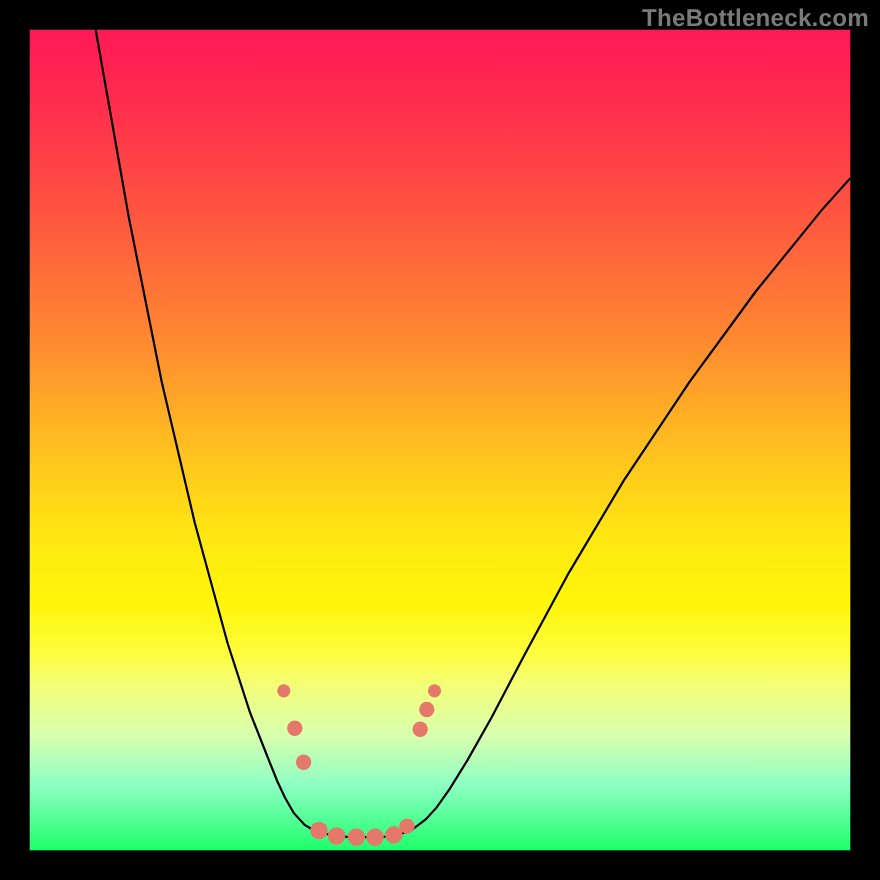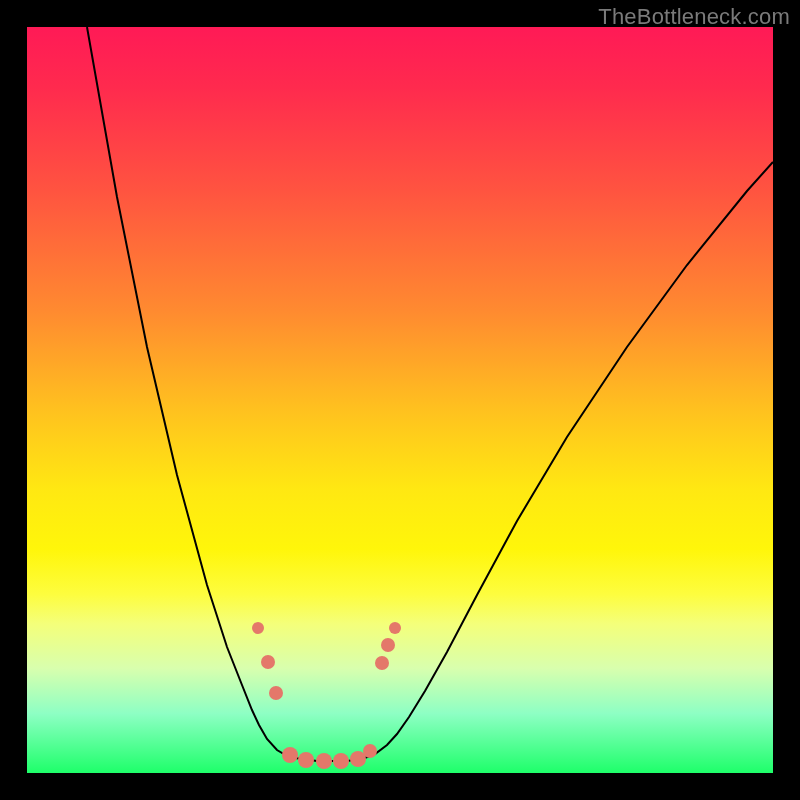--- a/index.html
+++ b/index.html
@@ -31,21 +31,21 @@
       #8effc4 92%,
       #1eff6a 100%
     );
   }
   .watermark {
     position: absolute;
     top: 4px;
     right: 10px;
     color: #7a7a7a;
     font-size: 22px;
-    font-weight: 400;
+    font-weight: 700;
     letter-spacing: 0.2px;
     user-select: none;
   }
   svg.curve {
     position: absolute;
     left: 0;
     top: 0;
     width: 746px;
     height: 746px;
   }

